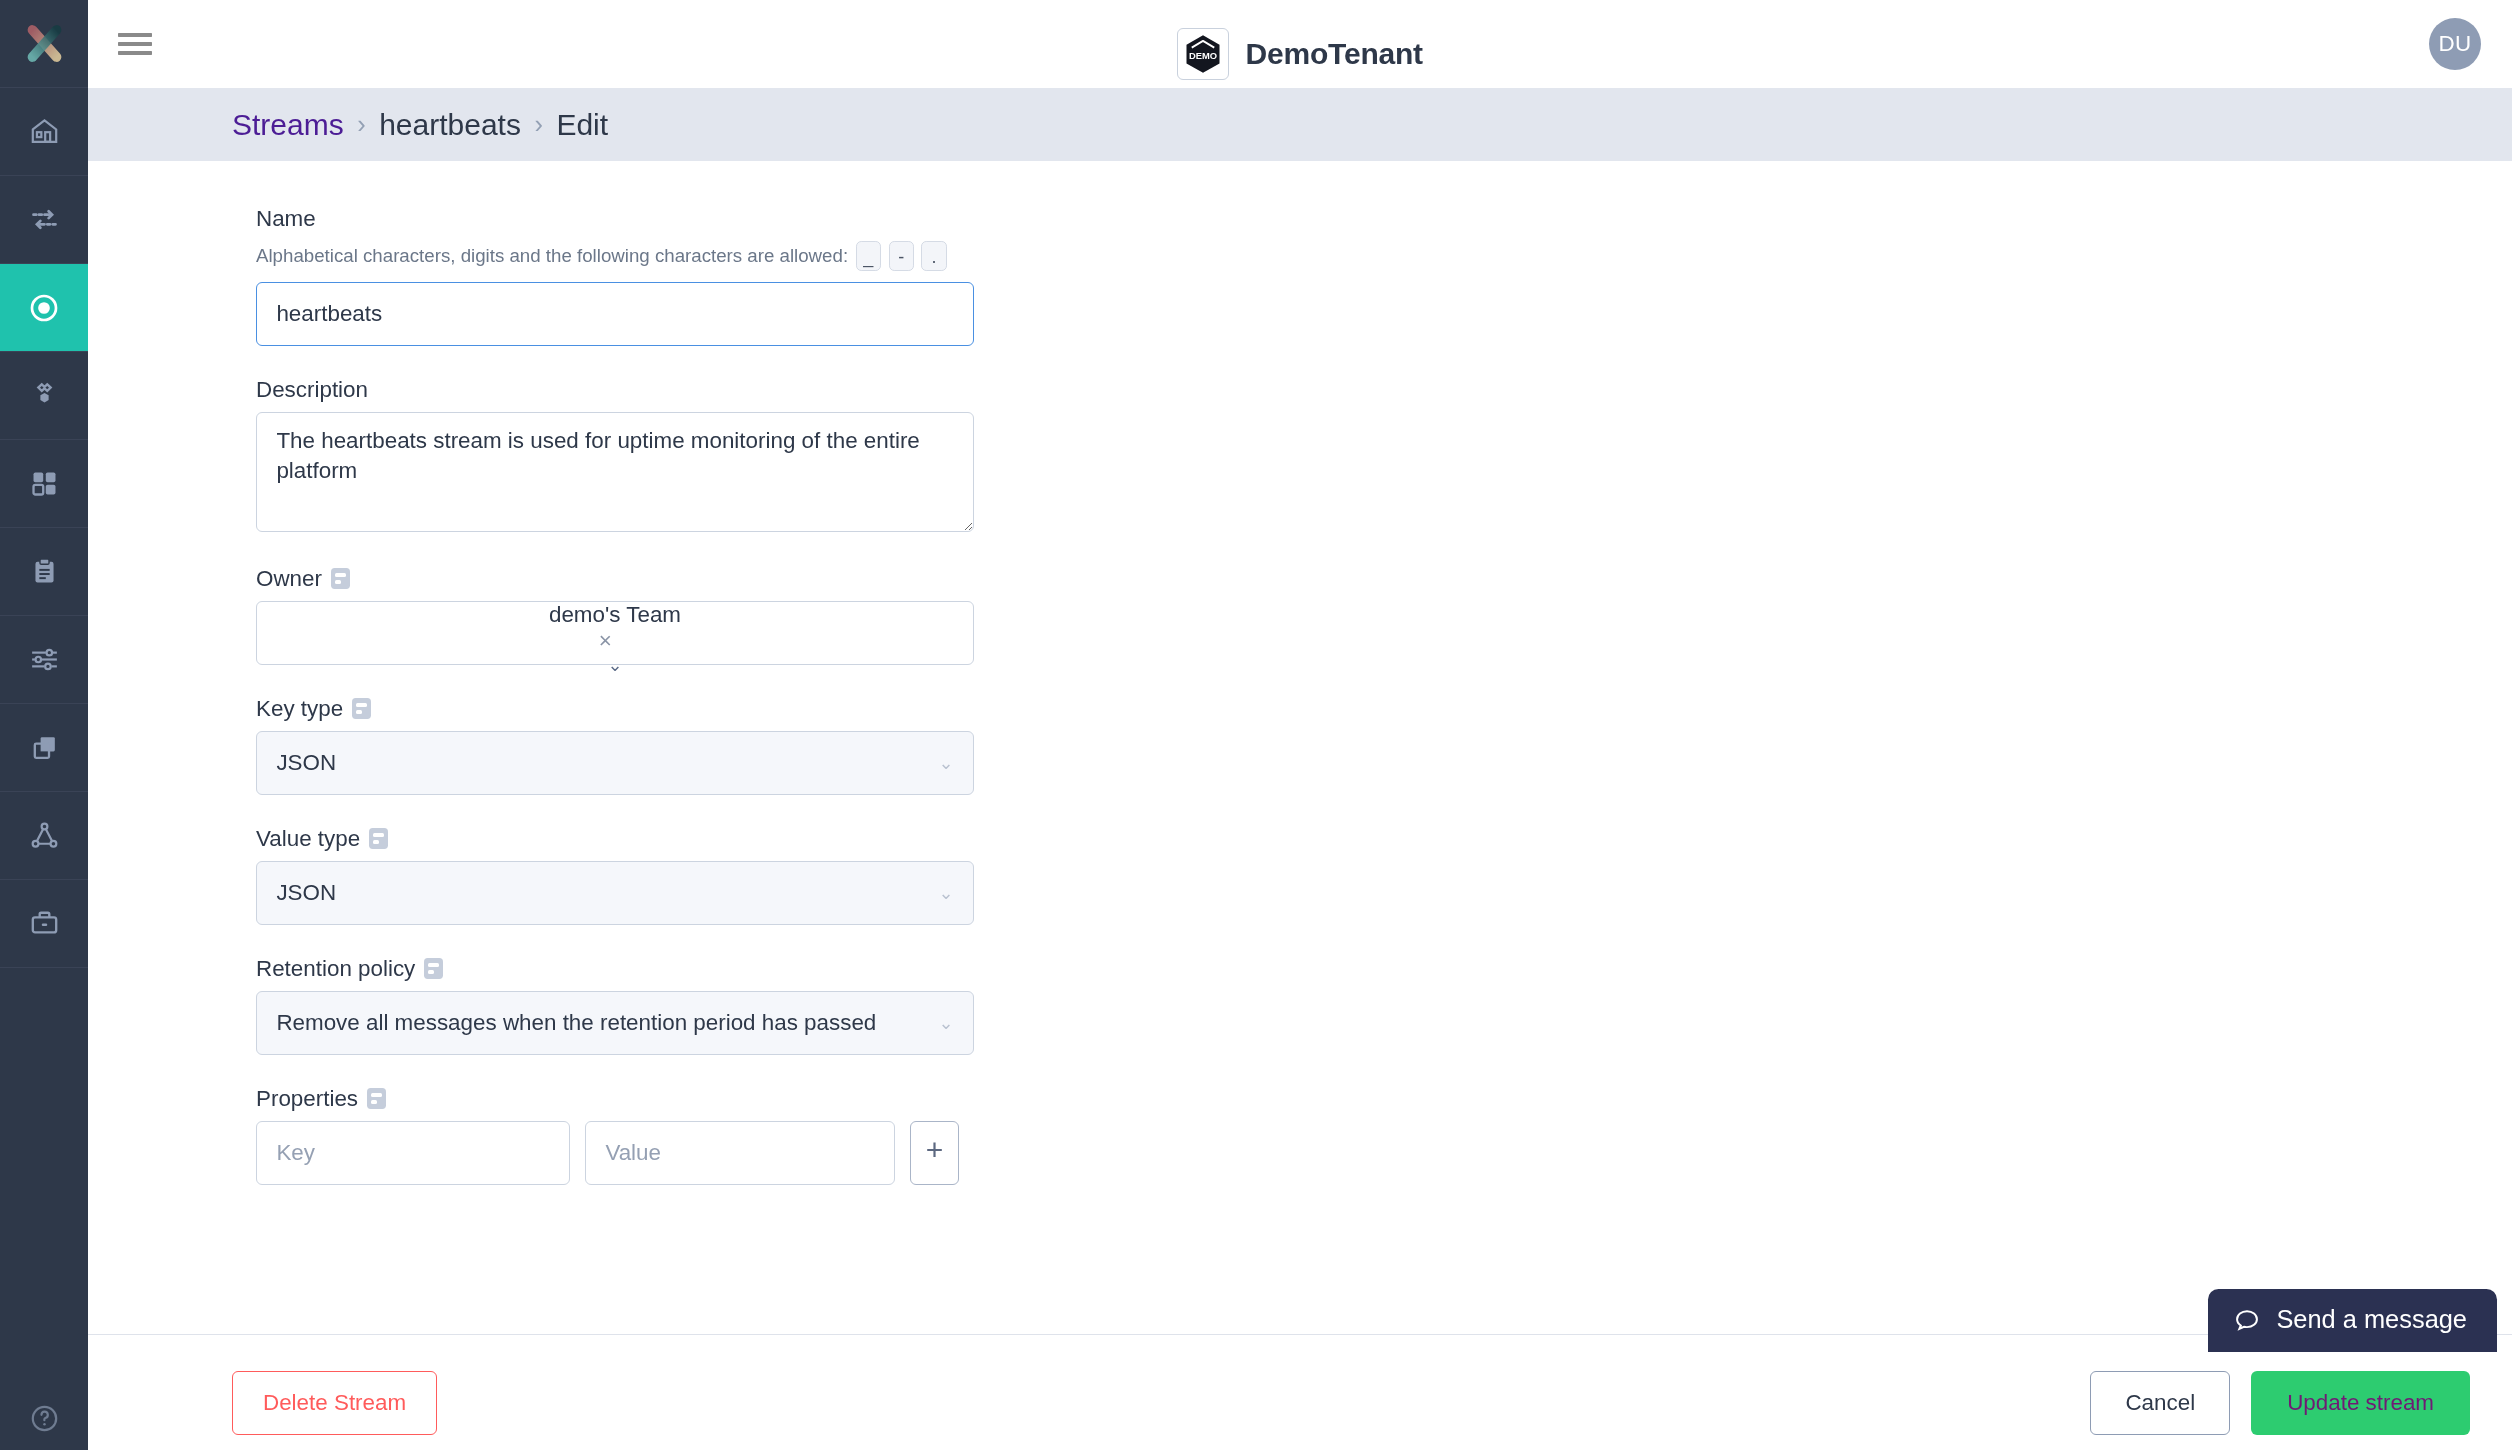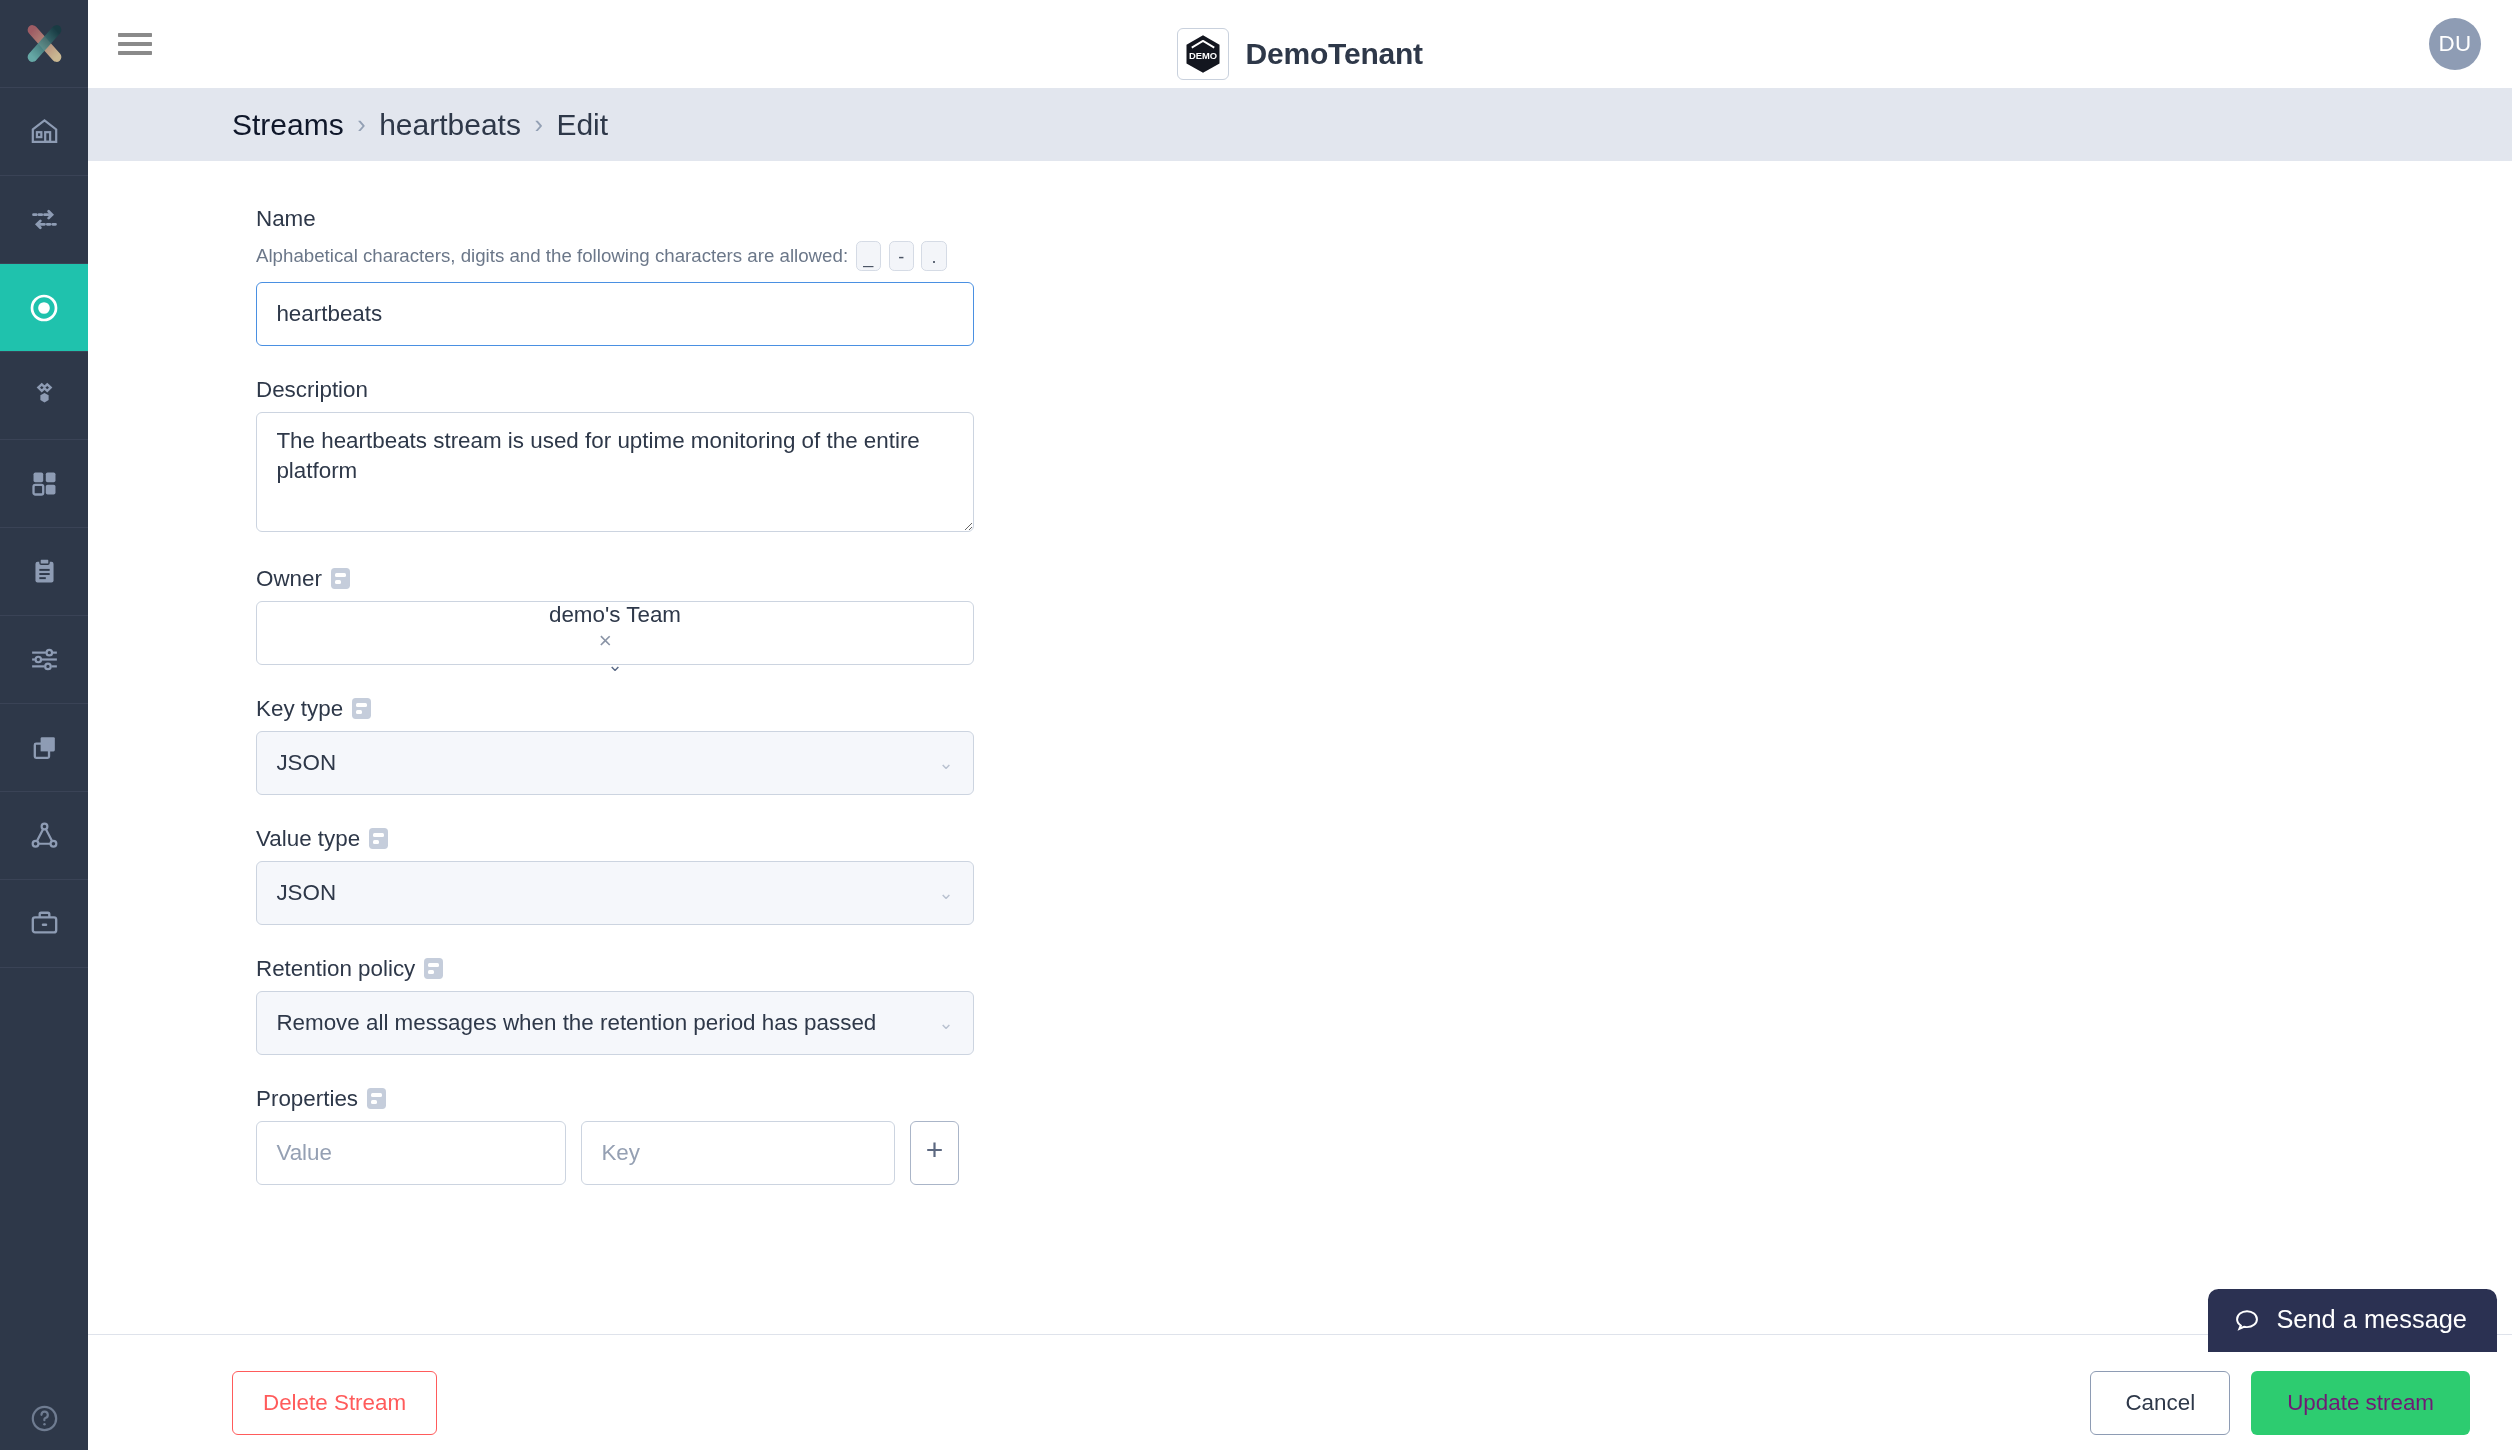--- a/index.html
+++ b/index.html
@@ -78,21 +78,21 @@
 
   
   .crumb-band {
     height: 73px; flex: 0 0 73px;
     background: #e2e6ee;
     display: flex; align-items: center;
     padding-left: 144px;
     gap: 13.5px;
   }
   .crumb { font-size: 30px; color: #2e3849; }
-  .crumb.link { color: #0f172a; cursor: pointer; }
+  .crumb.link { color: #4c1d95; cursor: pointer; }
   .crumb-sep { font-size: 25.4px; color: #93a0b4; }
 
   
   .form-area {
     flex: 1 1 auto; background: #fff;
     padding: 45px 0 0 144px;
     overflow: hidden;
   }
   .field { margin-bottom: 31px; margin-left: 24px; }
   .field-label {
@@ -431,22 +431,22 @@
 
       <div class="field">
         <div class="field-label">
           <span>Properties</span>
           <span class="info-icon">
               <i></i>
               <i></i>
             </span>
         </div>
         <div class="props-row">
+          <input id="prop-key" class="prop-input" placeholder="Key" style="">
           <input id="prop-value" class="prop-input" placeholder="Value" style="">
-          <input id="prop-key" class="prop-input" placeholder="Key" style="">
           <button class="add-btn">+</button>
         </div>
       </div>
     </div>
 
     <footer class="footer">
       <button class="btn btn-delete">Delete Stream</button>
       <button class="btn btn-cancel">Cancel</button>
       <button class="btn btn-update">Update stream</button>
     </footer>

